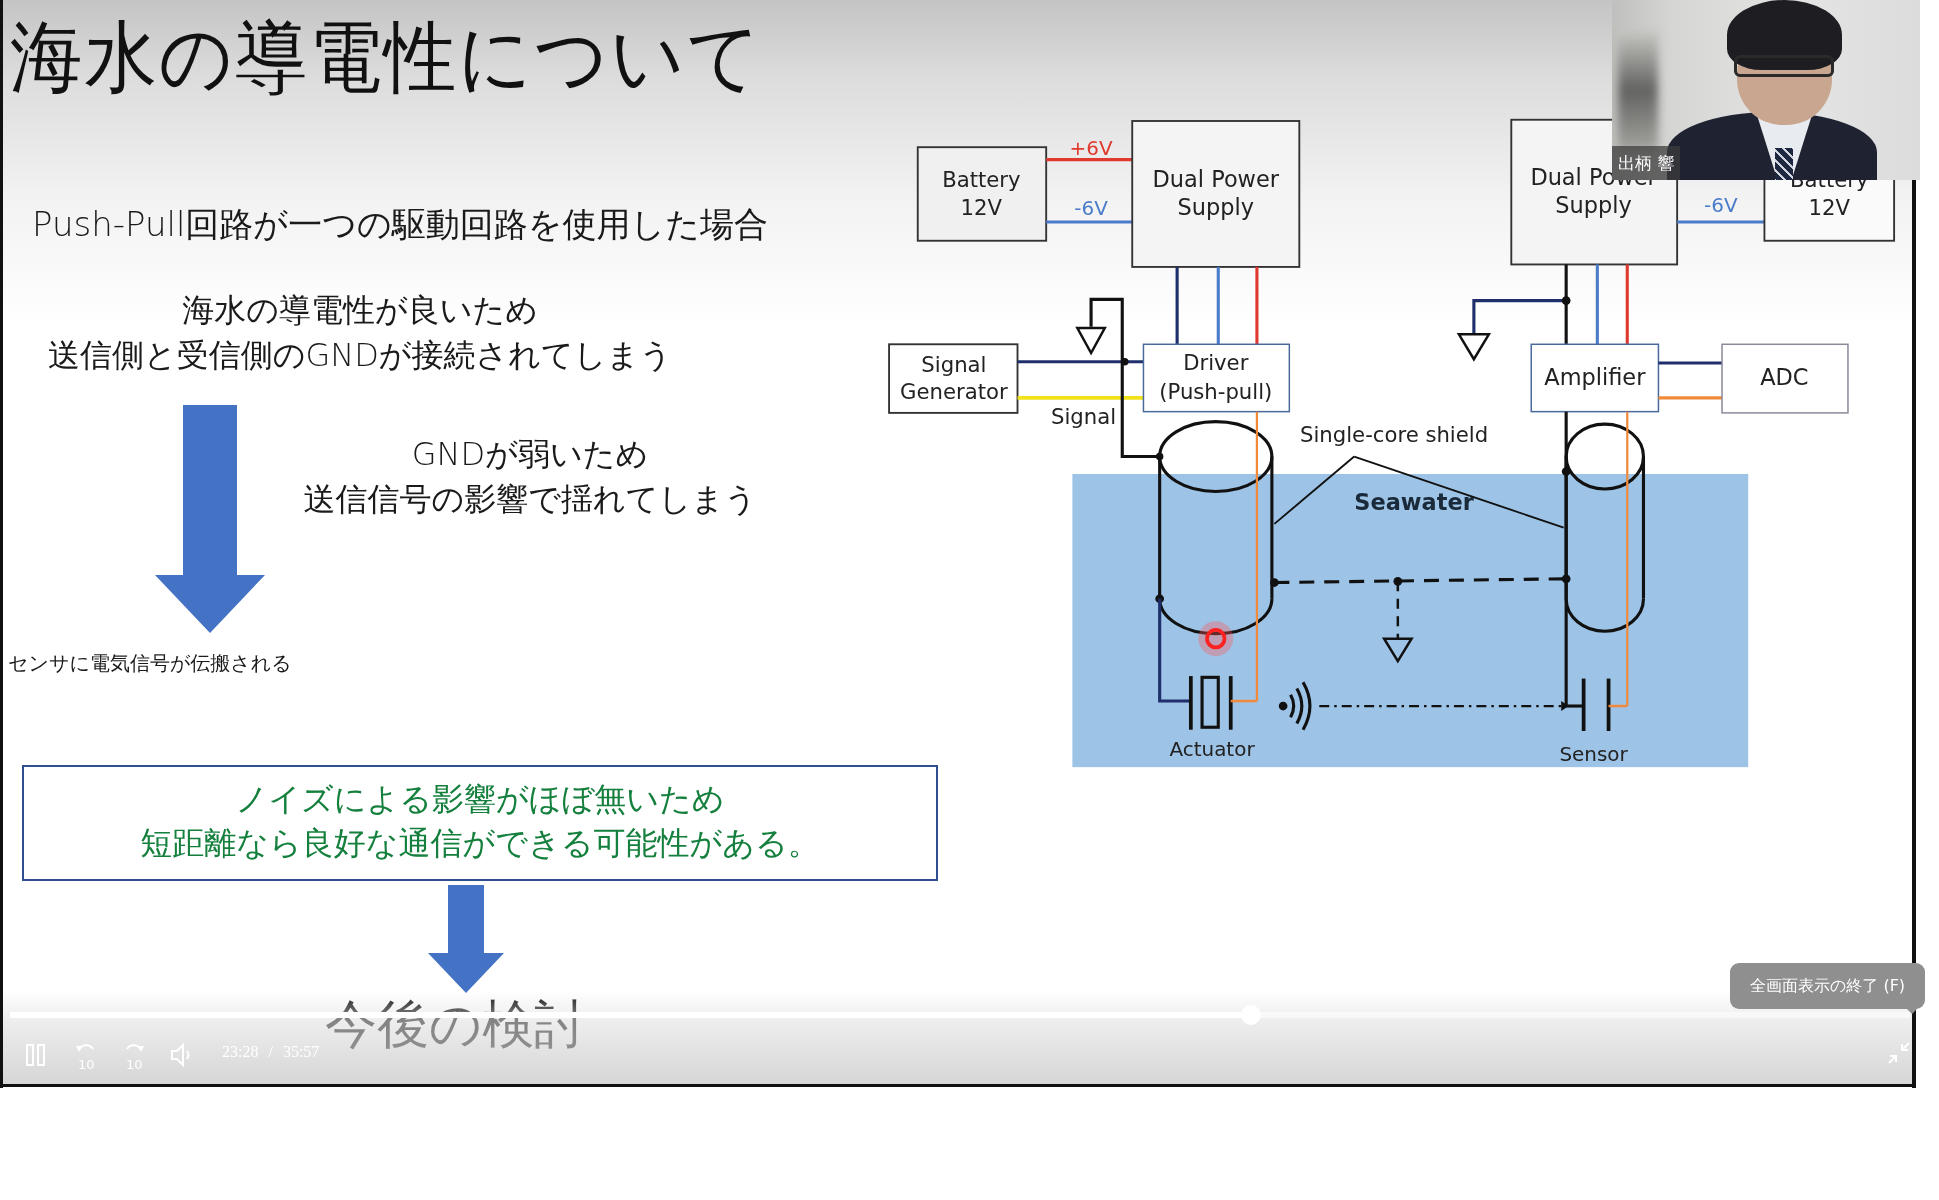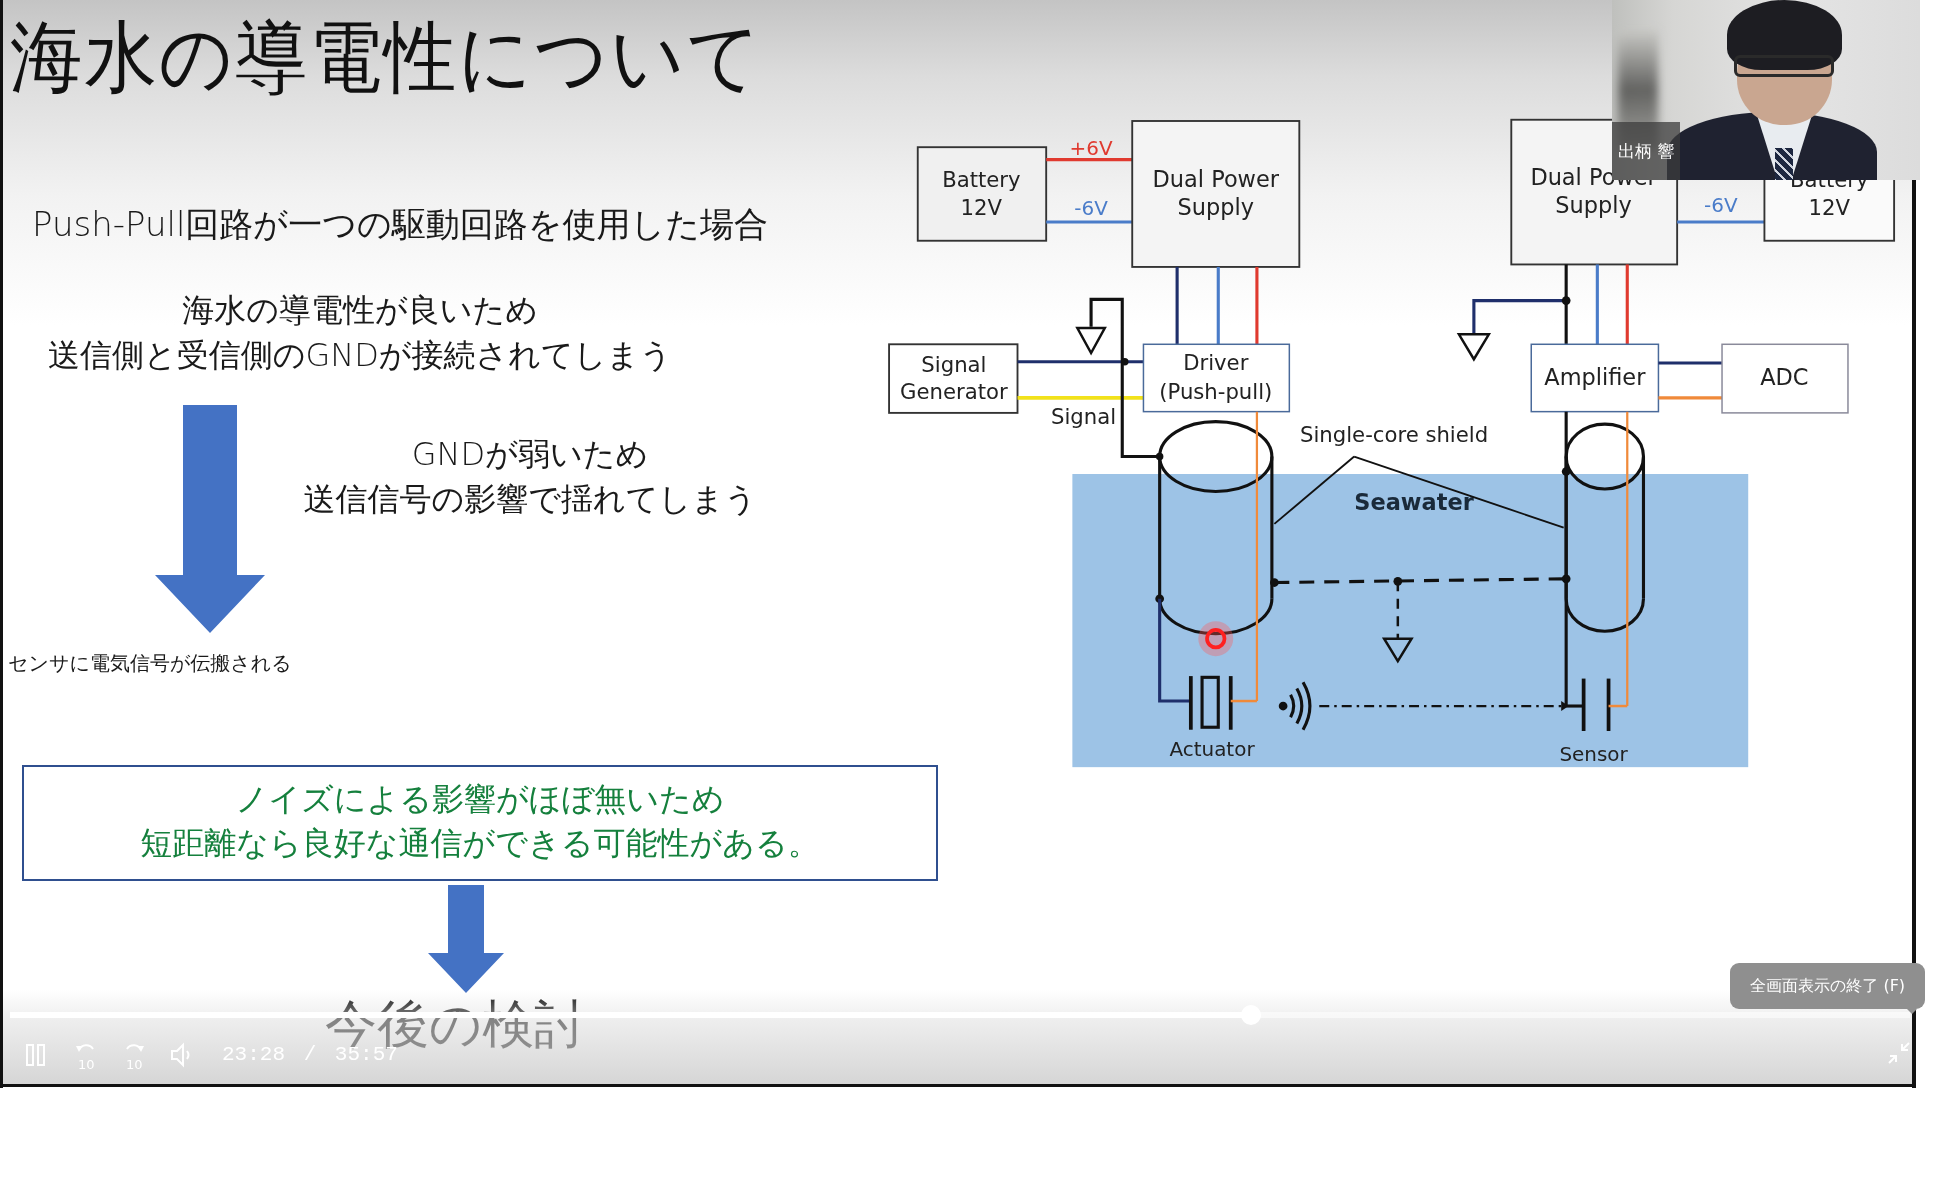--- a/index.html
+++ b/index.html
@@ -28,29 +28,29 @@
 
   .webcam { position:absolute; left:1612px; top:0; width:308px; height:180px; overflow:hidden;
     background:linear-gradient(90deg,#bfc0bd 0%,#d6d6d4 20%,#e4e4e4 60%,#dcdcdc 100%); }
   .webcam .blur-obj { position:absolute; left:6px; top:30px; width:40px; height:120px; background:linear-gradient(180deg,#c9c9c5,#4a4a48 50%,#9a9a96); filter:blur(4px); opacity:0.8; }
   .webcam .hair { position:absolute; left:115px; top:0px; width:115px; height:70px; background:#1d1d22; border-radius:50% 50% 30% 30%; }
   .webcam .face { position:absolute; left:125px; top:30px; width:95px; height:95px; background:#c9a690; border-radius:45% 45% 48% 48%; }
   .webcam .glasses { position:absolute; left:122px; top:55px; width:100px; height:22px; border:3px solid #2a2a2a; border-radius:6px; box-sizing:border-box; }
   .webcam .suit { position:absolute; left:55px; top:112px; width:210px; height:80px; background:#1f2230; border-radius:50% 50% 0 0; }
   .webcam .shirt { position:absolute; left:145px; top:115px; width:55px; height:70px; background:#e8ecf0; clip-path:polygon(0 0,100% 0,60% 100%,40% 100%); }
   .webcam .tie { position:absolute; left:163px; top:148px; width:18px; height:40px; background:repeating-linear-gradient(45deg,#1d2740 0 5px,#cfd4de 5px 7px); }
-  .webcam-name { position:absolute; left:0; bottom:0; height:32px; padding:13px 6px; background:rgba(60,60,60,0.75); color:#fff; font-size:17px; line-height:32px; font-family:"DejaVu Sans", sans-serif; }
+  .webcam-name { position:absolute; left:0; bottom:0; height:32px; padding:1px 6px; background:rgba(60,60,60,0.75); color:#fff; font-size:17px; line-height:32px; font-family:"DejaVu Sans", sans-serif; }
 
   .controls { position:absolute; left:3px; top:990px; width:1909px; height:94px;
     background:linear-gradient(180deg,rgba(255,255,255,0) 0%,rgba(225,225,225,0.55) 30%,rgba(200,200,200,0.75) 100%); }
   .progress-track { position:absolute; left:10px; top:1012px; width:1900px; height:6px; background:rgba(255,255,255,0.55); }
   .progress-fill { position:absolute; left:0; top:0; height:6px; background:#ffffff; }
   .progress-knob { position:absolute; top:-7px; width:20px; height:20px; margin-left:-10px; border-radius:50%; background:#ffffff; }
   .ctrl-btn { position:absolute; top:1040px; height:30px; color:#ffffff; font-size:24px; line-height:30px; text-align:center; }
-  .time { position:absolute; left:222px; top:1043px; color:#ffffff; font-size:21px; font-family:Liberation Mono, monospace; }
+  .time { position:absolute; left:222px; top:1043px; color:#ffffff; font-size:16px; font-family:Liberation Serif, serif; }
   .tooltip { position:absolute; left:1730px; top:963px; width:195px; height:46px; background:#8f8f8f; border-radius:9px; color:#fff; font-size:16px; line-height:46px; text-align:center; font-family:"DejaVu Sans", sans-serif; }
   .tooltip::after { content:""; position:absolute; right:8px; bottom:-5px; border-left:5px solid transparent; border-right:5px solid transparent; border-top:5px solid #8f8f8f; }
 </style>
 </head>
 <body>
 
 <div id="frame">
   <div class="slide-bg"></div>
 
   <div class="jp slide-title">海水の導電性について</div>

